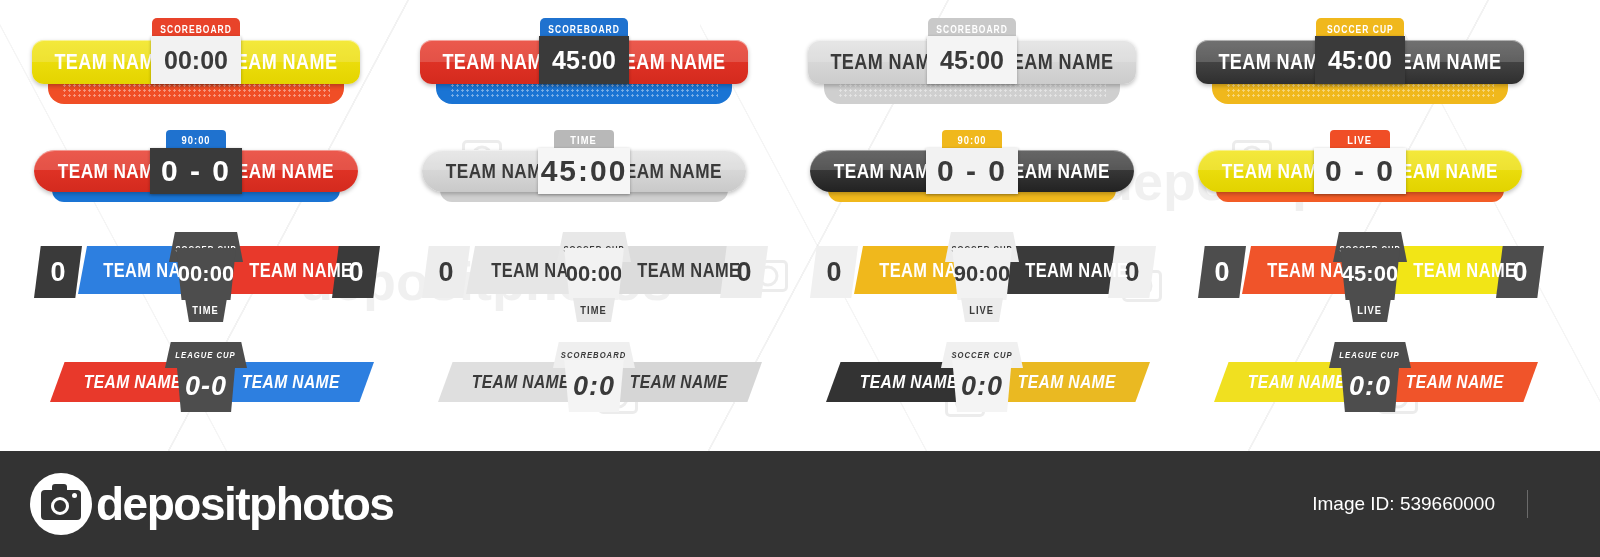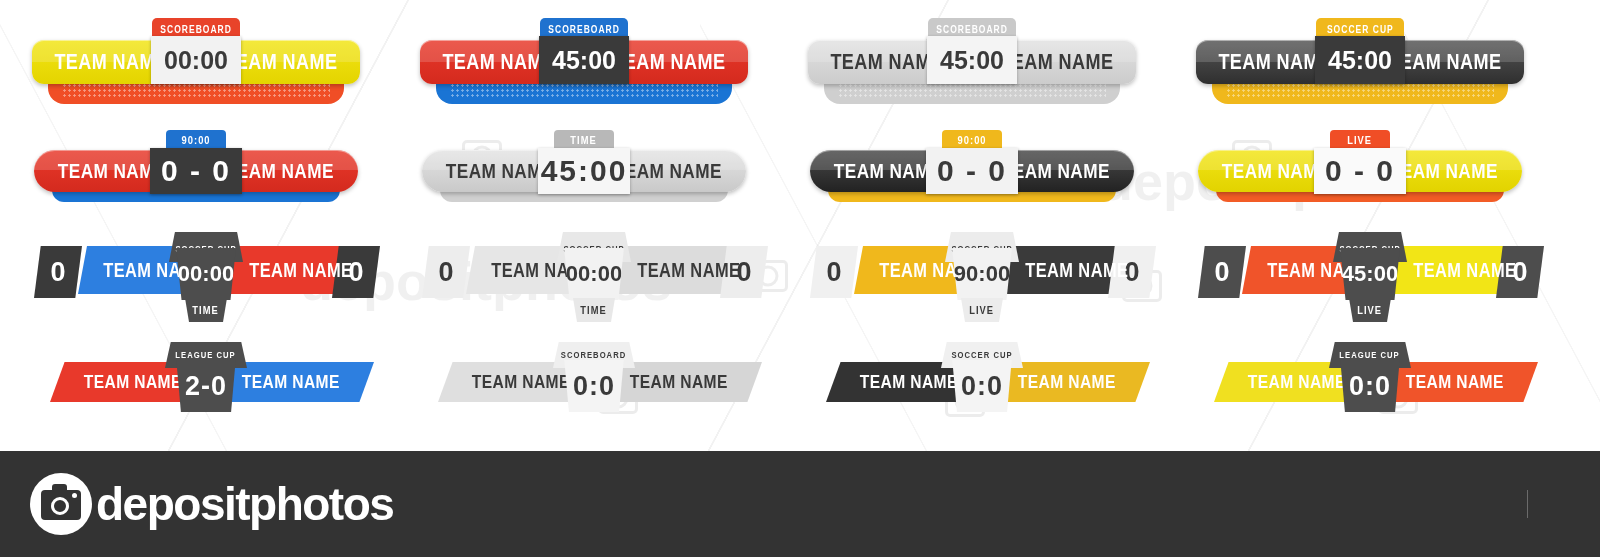--- a/index.html
+++ b/index.html
@@ -115,21 +115,21 @@
         width:50px; height:24px; clip-path:polygon(8% 0,92% 0,84% 100%,16% 100%);
         display:flex; align-items:center; justify-content:center; }
   .r3 .foot .chip-txt{ font-size:11px; }
   .r3 .n1 { position:absolute; left:56px; top:18px; width:146px; height:48px;
         display:flex; align-items:center; justify-content:center; }
   .r3 .n2 { position:absolute; left:202px; top:18px; width:146px; height:48px;
         display:flex; align-items:center; justify-content:center; }
   .r3 .tname{ font-size:20px; }
 
   
-  .r4 { width:360px; height:76px; }
+  .r4 { width:360px; height:76px;font-style:italic; }
   .r4 .leftbar { position:absolute; left:24px; top:22px; width:162px; height:40px;
         clip-path:polygon(9% 0,100% 0,100% 100%,0 100%);
         box-shadow:0 2px 3px rgba(0,0,0,.15); }
   .r4 .rightbar{ position:absolute; left:186px; top:22px; width:162px; height:40px;
         clip-path:polygon(0 0,100% 0,91% 100%,0 100%);
         box-shadow:0 2px 3px rgba(0,0,0,.15); }
   .r4 .cup { position:absolute; left:50%; top:2px; transform:translateX(-50%);
         width:82px; height:26px; clip-path:polygon(7% 0,93% 0,100% 100%,0 100%);
         display:flex; align-items:center; justify-content:center; }
   .r4 .cup .chip-txt{ font-size:9px; }
@@ -429,21 +429,21 @@
         <div class="cup" style="background:#4d4d4d;">
           <span class="chip-txt" style="color:#ffffff;">LEAGUE CUP</span>
         </div>
         <div class="n1">
           <span class="tname" style="color:#ffffff;">TEAM NAME</span>
         </div>
         <div class="n2">
           <span class="tname" style="color:#ffffff;">TEAM NAME</span>
         </div>
         <div class="tbox" style="background:#4d4d4d;">
-          <span class="score-txt" style="color:#ffffff;">2-0</span>
+          <span class="score-txt" style="color:#ffffff;">0-0</span>
         </div>
       </div>
       <div class="board r4" style="left:414px; top:340px;">
         <div class="leftbar" style="background:linear-gradient(180deg,#dfdfdf 0%,#dfdfdf 100%);"></div>
         <div class="rightbar" style="background:linear-gradient(180deg,#d6d6d6 0%,#d6d6d6 100%);"></div>
         <div class="cup" style="background:#efefef;">
           <span class="chip-txt" style="color:#3a3a3a;">SCOREBOARD</span>
         </div>
         <div class="n1">
           <span class="tname" style="color:#3a3a3a;">TEAM NAME</span>
@@ -494,17 +494,18 @@
       <div class="cam-badge">
         <div class="cam-top"></div>
         <div class="cam-body">
             <div class="cam-dot"></div>
           </div>
         <div class="cam-lens"></div>
       </div>
       <div id="footer-word">depositphotos</div>
     </div>
     <div id="footer-right">
+      <span>Image ID: 539660000</span>
       <span id="footer-divider"></span>
     </div>
   </div>
 
 </div>
 
 </body></html>

